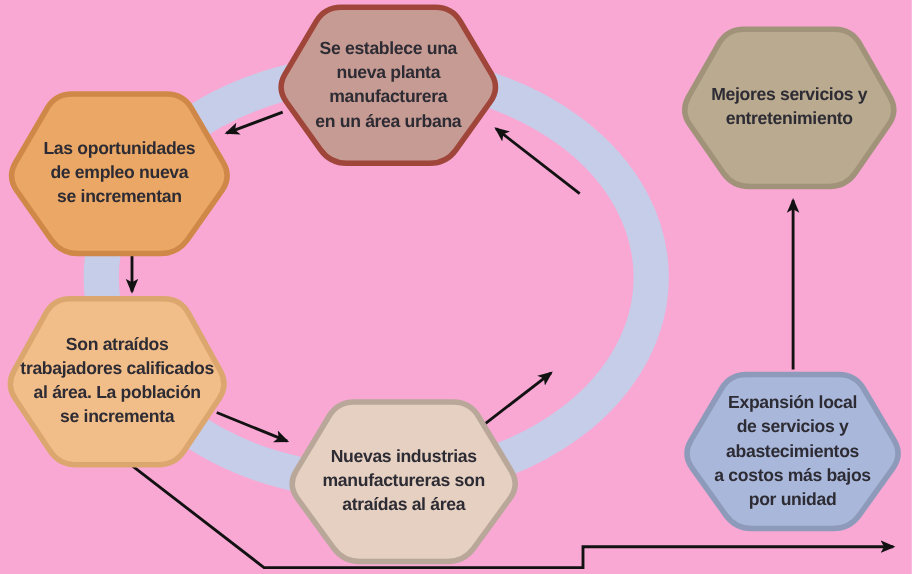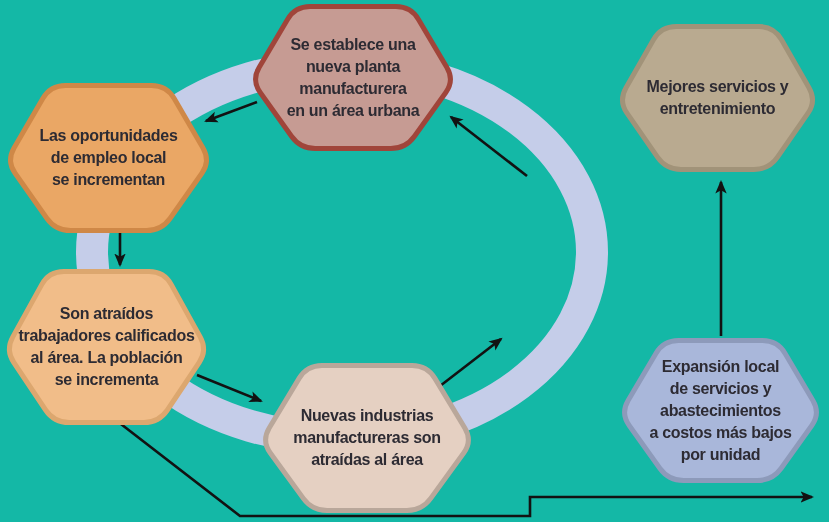--- a/index.html
+++ b/index.html
@@ -1,19 +1,19 @@
 <!DOCTYPE html>
 <html><head>
 <meta charset="utf-8">
 <style>
   html,body{margin:0;padding:0;background:#ffffff;}
   .canvas{
     position:relative;
     width:829px;height:522px;
-    background:#14b8a6;
+    background:#f9a8d4;
     overflow:hidden;
     font-family:"Liberation Sans","DejaVu Sans",sans-serif;
   }
   .bg-svg{position:absolute;left:0;top:0;z-index:1;}
   .node{position:absolute;z-index:2;}
   .node svg{position:absolute;left:0;top:0;}
   .node .label{
     position:absolute;left:0;top:0;right:0;bottom:0;
     display:flex;align-items:center;justify-content:center;
     text-align:center;
@@ -58,21 +58,21 @@
 nueva planta
 manufacturera
 en un área urbana</div>
   </div>
 
   <div class="node" style="left:3px;top:82px;width:211px;height:152px">
     <svg width="211" height="152" viewBox="0 0 211 152">
         <path d="M12.1 91.2 Q3.5 78.9 11.0 65.9 L39.8 16.5 Q47.4 3.5 62.4 3.5 L148.6 3.5 Q163.6 3.5 171.2 16.5 L200.0 65.9 Q207.5 78.9 198.9 91.2 L167.2 136.2 Q158.5 148.5 143.5 148.5 L67.5 148.5 Q52.5 148.5 43.8 136.2 Z" fill="#eaa765" stroke="#cf8847" stroke-width="5" stroke-linejoin="round"></path>
       </svg>
     <div class="label" style="color: rgb(45, 43, 51);">Las oportunidades
-de empleo local
+de empleo nueva
 se incrementan</div>
   </div>
 
   <div class="node" style="left:258px;top:362px;width:218px;height:152px">
     <svg width="218" height="152" viewBox="0 0 218 152">
         <path d="M12.3 91.0 Q3.5 78.9 11.2 66.0 L41.1 16.4 Q48.9 3.5 63.9 3.5 L154.1 3.5 Q169.1 3.5 176.9 16.4 L206.8 66.0 Q214.5 78.9 205.7 91.0 L172.7 136.4 Q163.9 148.5 148.9 148.5 L69.1 148.5 Q54.1 148.5 45.3 136.4 Z" fill="#e5d0c2" stroke="#b9a79a" stroke-width="5" stroke-linejoin="round"></path>
       </svg>
     <div class="label" style="color: rgb(45, 43, 51);">Nuevas industrias
 manufactureras son
 atraídas al área</div>

